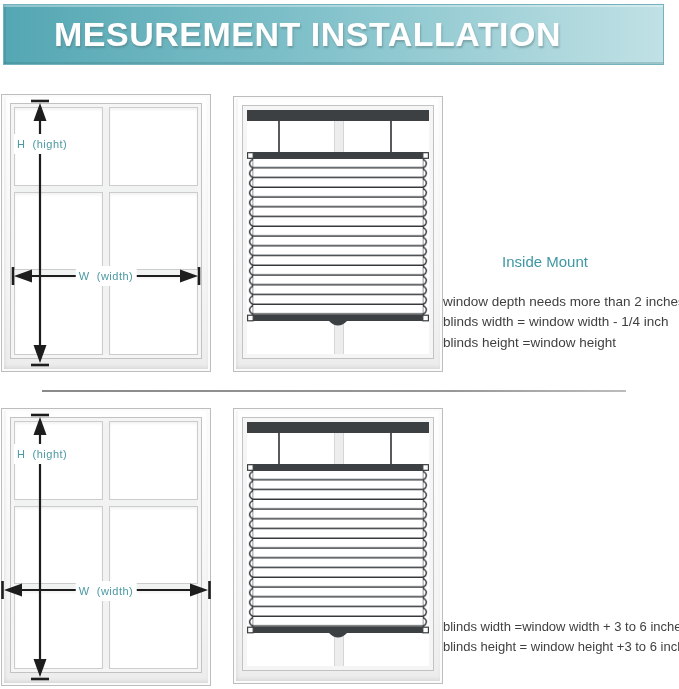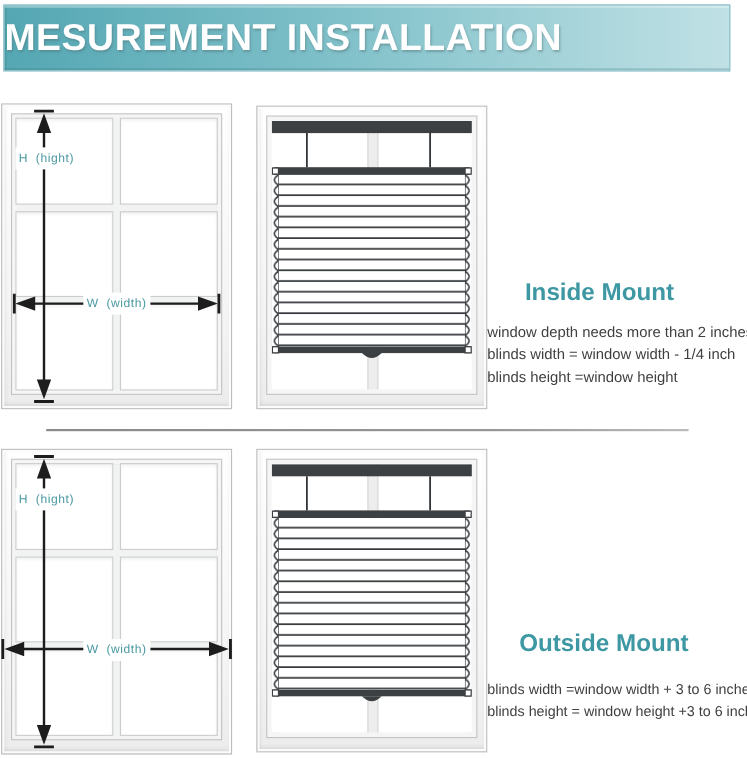--- a/index.html
+++ b/index.html
@@ -6,21 +6,21 @@
   .canvas{position:relative;width:679px;height:689px;background:#ffffff;overflow:hidden;
           font-family:"Liberation Sans", sans-serif;}
   .abs{position:absolute;}
 
   
   .banner{left:3px;top:4px;width:659px;height:59px;
           background:linear-gradient(90deg,#54a7b3 0%,#7fc0c9 45%,#c0e1e5 100%);
           border:1px solid #74b3bd;
           box-shadow:inset 0 2px 0 rgba(255,255,255,.35), inset 0 -2px 0 rgba(50,110,120,.25), inset 2px 0 0 rgba(50,110,120,.2);
           display:flex;align-items:center;}
-  .banner-title{color:#ffffff;font-weight:bold;font-size:34px;letter-spacing:.5px;
+  .banner-title{padding-left:50px;color:#ffffff;font-weight:bold;font-size:34px;letter-spacing:.5px;
           text-shadow:1px 2px 2px rgba(80,110,115,.45);white-space:nowrap;}
 
   
   .win{position:absolute;}
   .casing{position:absolute;inset:0;background:linear-gradient(180deg,#ffffff 0%,#f4f4f4 70%,#ececec 100%);
           border:1px solid #bdbdbd;
           box-shadow:inset 0 0 0 2px #fbfbfb, inset 0 -3px 5px rgba(0,0,0,.10), inset 3px 0 4px rgba(0,0,0,.05);}
   .sash{position:absolute;left:9px;right:9px;top:9px;bottom:13px;background:#f7f7f7;
           border:4px solid #f5f5f5;outline:1px solid #c2c2c2;
           box-shadow:inset 0 3px 6px rgba(0,0,0,.16), inset 2px 0 3px rgba(0,0,0,.06);}
@@ -39,21 +39,21 @@
   .arrows line{stroke:#1d1d1d;}
   .arrows polygon{fill:#1d1d1d;}
   .mlabel{position:absolute;color:#4b99a2;font-size:11px;letter-spacing:.5px;background:#ffffff;
           padding:1px 3px;white-space:pre;line-height:18px;}
   .hl-top{left:13px;top:40px;}
   .hl-bot{left:13px;top:36px;}
   .wl{top:172px;left:50%;transform:translateX(-50%);}
   .wl-bot{top:173px;}
 
   
-  .mount-title{position:absolute;color:#3e98a3;font-weight:bold;font-size:22px;text-align:center;white-space:nowrap;}
+  .mount-title{position:absolute;color:#3e98a3;font-weight:normal;font-size:15px;text-align:center;white-space:nowrap;}
   .mount-lines{position:absolute;color:#3f3f3f;}
   .inside-title{left:440px;top:253px;width:210px;}
   .inside-lines{left:443px;top:292px;font-size:13.5px;line-height:20.4px;}
   .outside-title{left:444px;top:572px;width:210px;}
   .outside-lines{left:443px;top:617px;font-size:13px;line-height:19.5px;}
   .mount-lines div{white-space:nowrap;}
 
   
   .divider{left:42px;top:390px;width:584px;height:2px;
           background:linear-gradient(90deg,#8a8a8a 0%,#979797 70%,#bcbcbc 100%);}
@@ -209,19 +209,18 @@
             <rect x="2" y="205" width="178" height="6" fill="#3d4043"></rect>
             <rect x="0.6" y="205.2" width="5.6" height="5.6" fill="#ffffff" stroke="#3d4043" stroke-width="1.2"></rect>
             <rect x="175.8" y="205.2" width="5.6" height="5.6" fill="#ffffff" stroke="#3d4043" stroke-width="1.2"></rect>
             <path d="M82 211 q9 9 18 0 Z" fill="#3d4043"></path>
           </svg>
         </div>
       </div>
     </div>
   </div>
 
-  <div class="mount-title outside-title">Outside Mount</div>
   <div class="mount-lines outside-lines">
     <div>blinds width =window width + 3 to 6 inches</div>
     <div>blinds height = window height +3 to 6 inches</div>
   </div>
 
 </div>
 
 </body></html>

